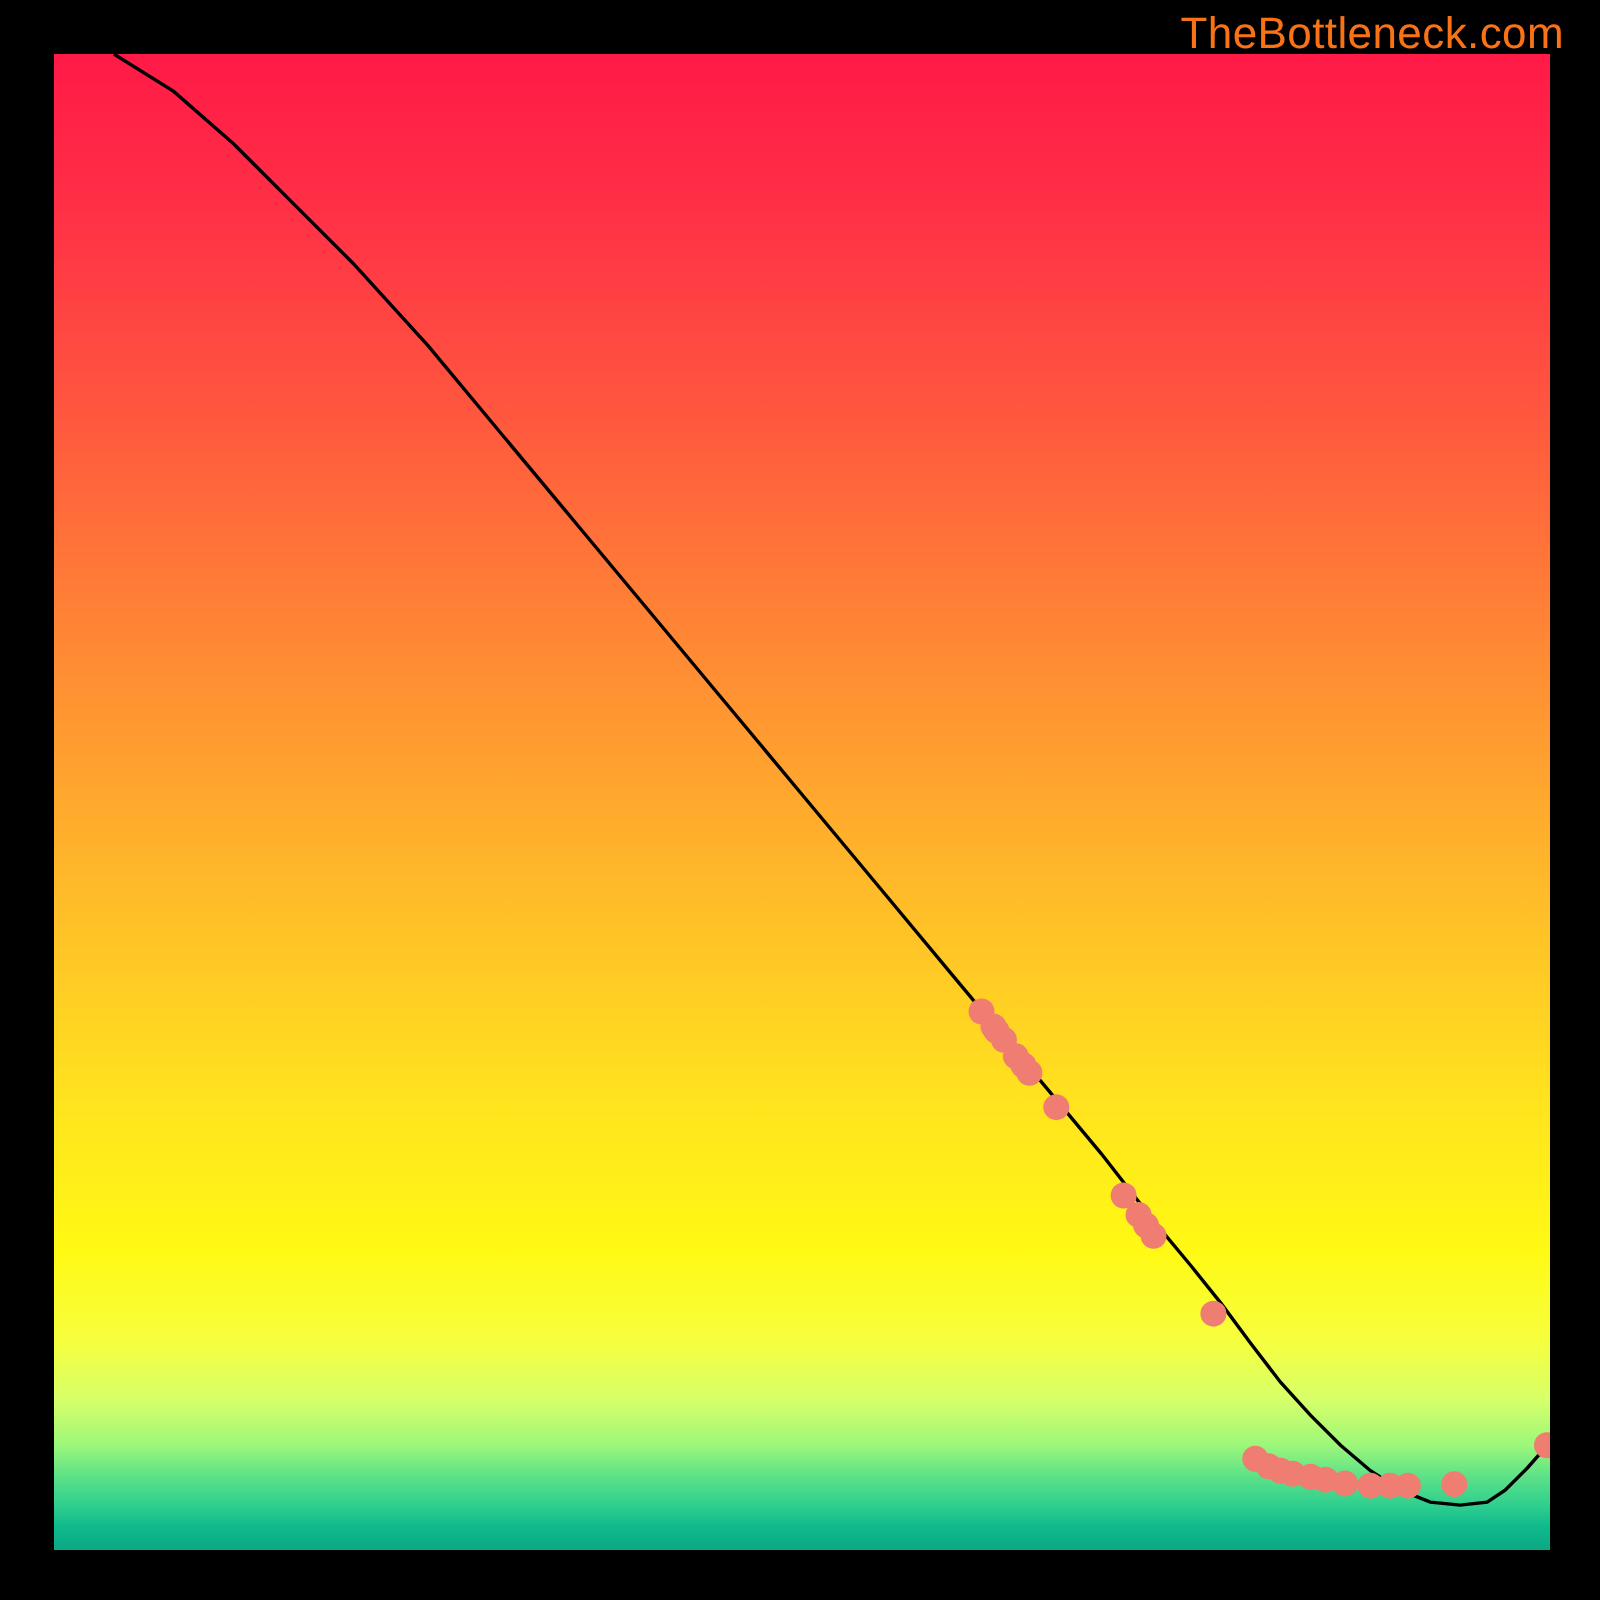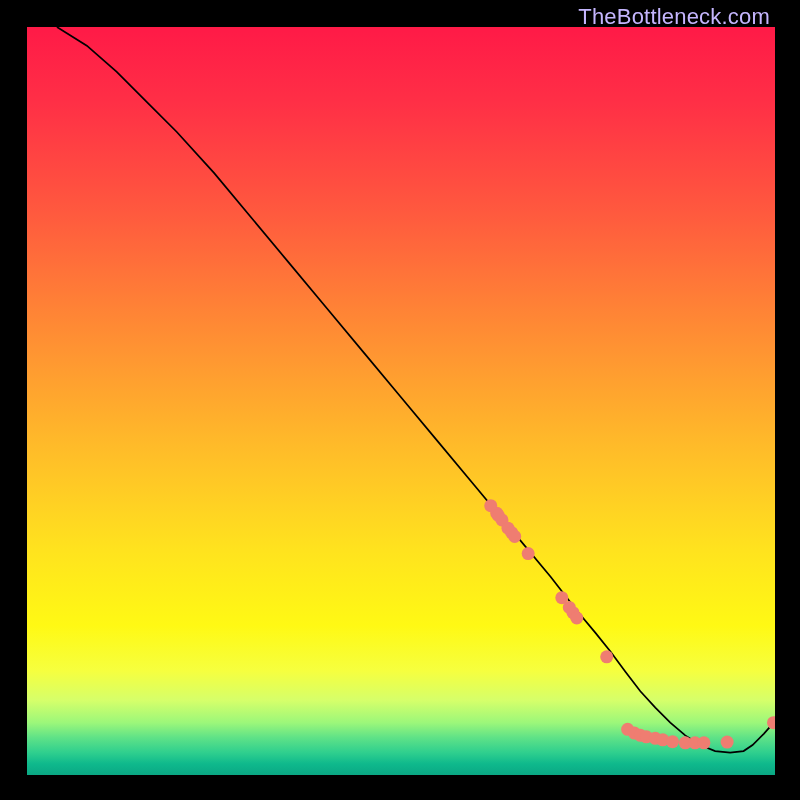--- a/index.html
+++ b/index.html
@@ -42,22 +42,22 @@
       #9cf77a 93%,
       #5fe287 95%,
       #2fcf8e 97%,
       #0fb98c 98.5%,
       #0aa884 100%
     );
   }
   .watermark {
     position: absolute;
     top: 4px;
-    right: 30px;
-    color: #c4b5fd;
+    right: 18px;
+    color: #f97316;
     font-size: 22px;
     font-weight: 500;
     letter-spacing: 0.2px;
     user-select: none;
   }
   svg.overlay {
     position: absolute;
     inset: 0;
     width: 748px;
     height: 748px;

